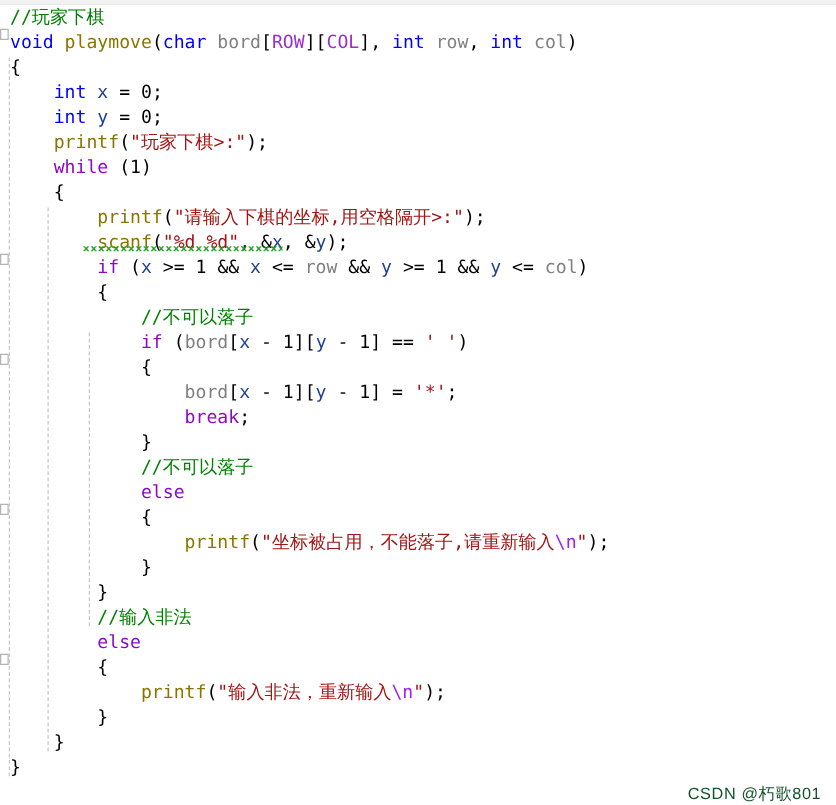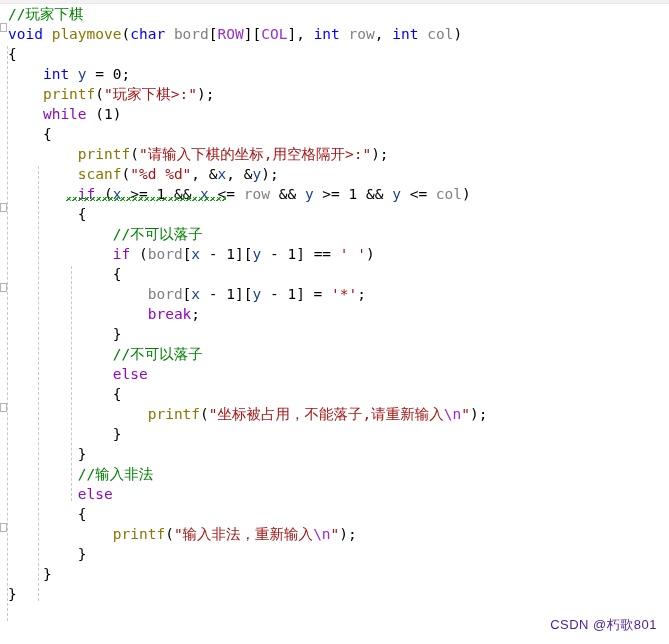--- a/index.html
+++ b/index.html
@@ -86,24 +86,24 @@
     background-repeat: repeat-x;
     background-size: 6px 4px;
     background-image:
       linear-gradient(45deg, transparent 45%, #1a9e1a 45%, #1a9e1a 60%, transparent 60%),
       linear-gradient(-45deg, transparent 45%, #1a9e1a 45%, #1a9e1a 60%, transparent 60%);
   }
 
   .watermark {
     position: absolute;
     right: 12px;
-    bottom: 10px;
+    bottom: 0;
     font-family: "Liberation Sans", sans-serif;
     font-size: 13px;
-    color: #4c1d95;
+    color: #14532d;
     letter-spacing: 0.5px;
     user-select: none;
   }
 </style>
 </head>
 <body>
 
 <div id="editor">
 
   <div class="top-strip"></div>
@@ -118,20 +118,21 @@
       <div class="fold" style="left: 0px; top: 203px;"></div>
       <div class="fold" style="left: 0px; top: 283px;"></div>
       <div class="fold" style="left: 0px; top: 403px;"></div>
       <div class="fold" style="left: 0px; top: 523px;"></div>
     </div>
 
   <div class="code" id="code">
       <div class="line"><span></span><span class="cmt">//玩家下棋</span></div>
       <div class="line"><span></span><span class="kw">void</span><span class="pun"> </span><span class="fn">playmove</span><span class="pun">(</span><span class="kw">char</span><span class="pun"> </span><span class="par">bord</span><span class="pun">[</span><span class="mac">ROW</span><span class="pun">][</span><span class="mac">COL</span><span class="pun">], </span><span class="kw">int</span><span class="pun"> </span><span class="par">row</span><span class="pun">, </span><span class="kw">int</span><span class="pun"> </span><span class="par">col</span><span class="pun">)</span></div>
       <div class="line"><span></span><span class="pun">{</span></div>
+      <div class="line"><span>    </span><span class="kw">int</span><span class="pun"> </span><span class="var">x</span><span class="pun"> = </span><span class="num">0</span><span class="pun">;</span></div>
       <div class="line"><span>    </span><span class="kw">int</span><span class="pun"> </span><span class="var">y</span><span class="pun"> = </span><span class="num">0</span><span class="pun">;</span></div>
       <div class="line"><span>    </span><span class="fn">printf</span><span class="pun">(</span><span class="str">"玩家下棋&gt;:"</span><span class="pun">);</span></div>
       <div class="line"><span>    </span><span class="ctl">while</span><span class="pun"> (</span><span class="num">1</span><span class="pun">)</span></div>
       <div class="line"><span>    </span><span class="pun">{</span></div>
       <div class="line"><span>        </span><span class="fn">printf</span><span class="pun">(</span><span class="str">"请输入下棋的坐标,用空格隔开&gt;:"</span><span class="pun">);</span></div>
       <div class="line"><span>        </span><span class="fn">scanf</span><span class="pun">(</span><span class="str">"%d %d"</span><span class="pun">, &amp;</span><span class="var">x</span><span class="pun">, &amp;</span><span class="var">y</span><span class="pun">);</span></div>
       <div class="line"><span>        </span><span class="ctl">if</span><span class="pun"> (</span><span class="var">x</span><span class="pun"> &gt;= </span><span class="num">1</span><span class="pun"> &amp;&amp; </span><span class="var">x</span><span class="pun"> &lt;= </span><span class="par">row</span><span class="pun"> &amp;&amp; </span><span class="var">y</span><span class="pun"> &gt;= </span><span class="num">1</span><span class="pun"> &amp;&amp; </span><span class="var">y</span><span class="pun"> &lt;= </span><span class="par">col</span><span class="pun">)</span></div>
       <div class="line"><span>        </span><span class="pun">{</span></div>
       <div class="line"><span>            </span><span class="cmt">//不可以落子</span></div>
       <div class="line"><span>            </span><span class="ctl">if</span><span class="pun"> (</span><span class="par">bord</span><span class="pun">[</span><span class="var">x</span><span class="pun"> - </span><span class="num">1</span><span class="pun">][</span><span class="var">y</span><span class="pun"> - </span><span class="num">1</span><span class="pun">] == </span><span class="str">' '</span><span class="pun">)</span></div>

